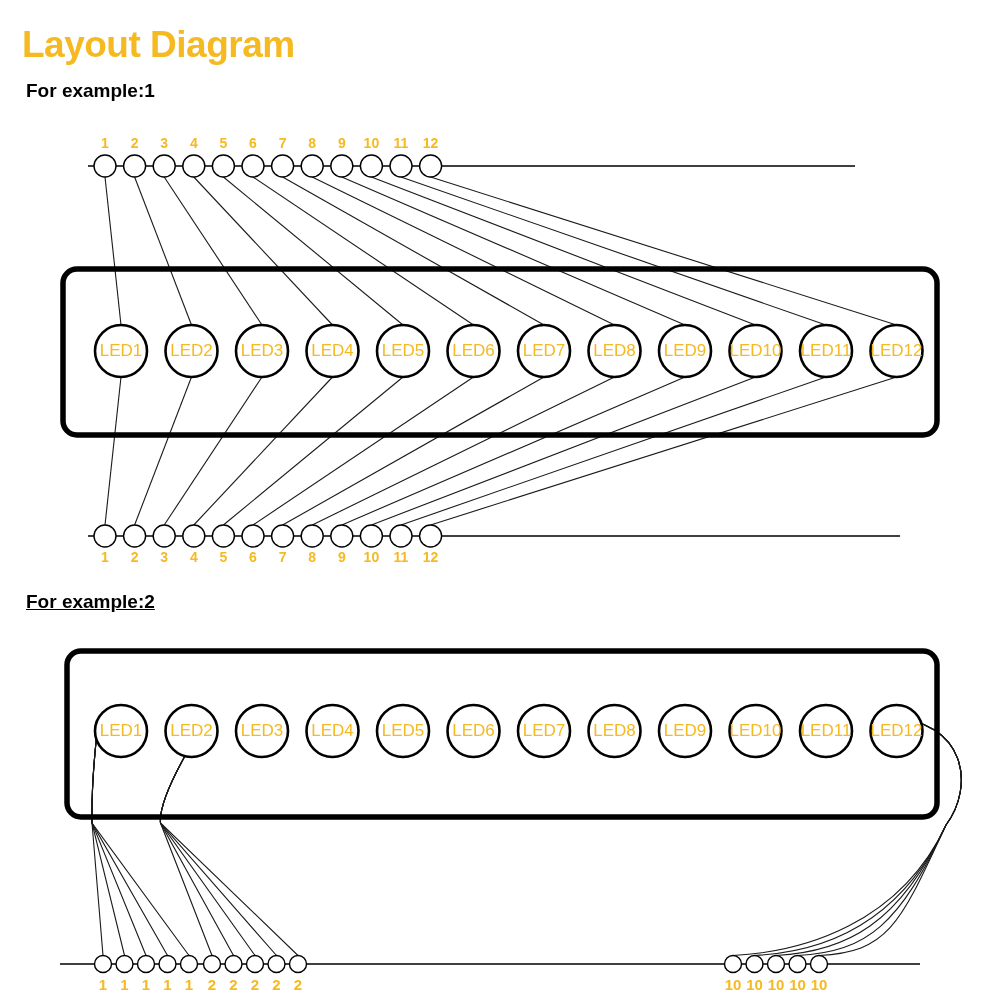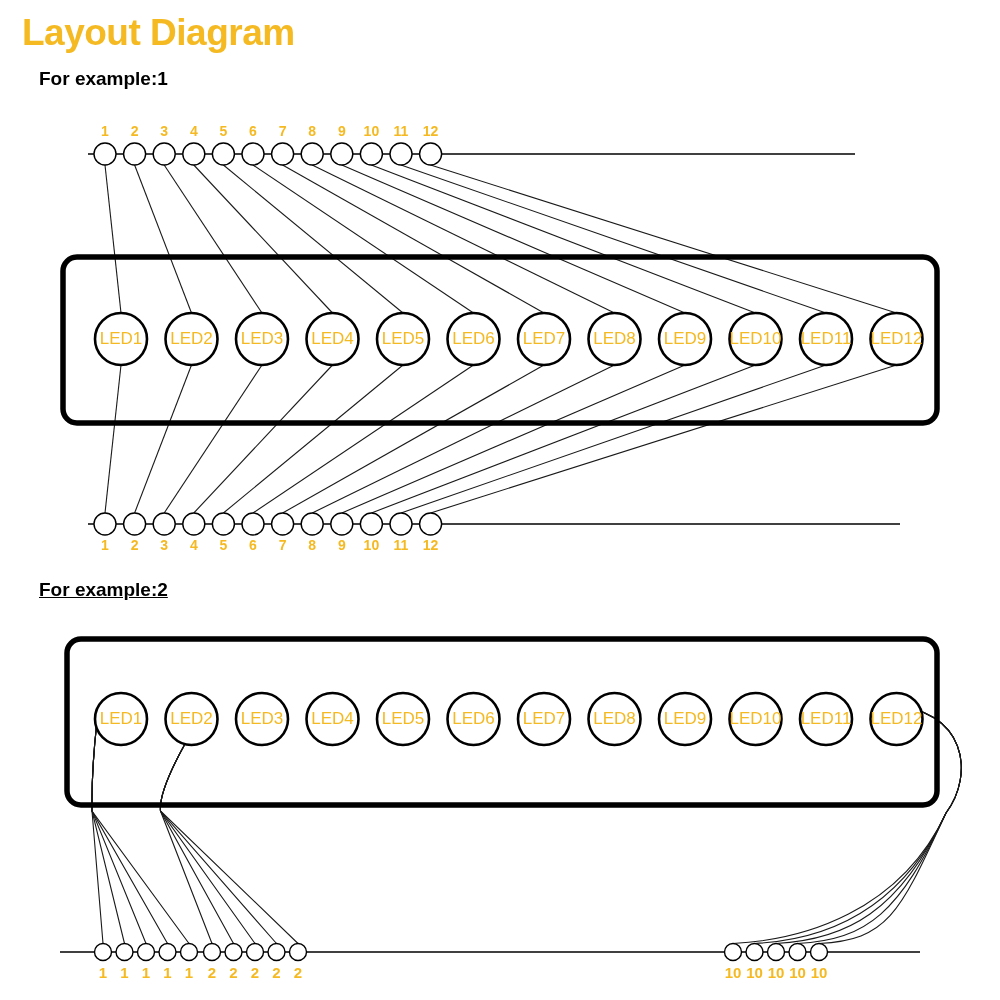--- a/index.html
+++ b/index.html
@@ -9,41 +9,40 @@
   }
   body {
     width: 1000px;
     height: 1000px;
     font-family: "Liberation Sans", sans-serif;
     position: relative;
     overflow: hidden;
   }
   #page-root {
     position: absolute;
-    left: 0; top: 4px;
+    left: 0; top: 16px;
     width: 1000px;
     height: 856px;
   }
   .page-title {
     position: absolute;
     left: 22px;
     top: 8px;
     font-size: 37px;
     font-weight: bold;
     color: #F5B921;
     letter-spacing: -0.5px;
     white-space: nowrap;
   }
   .section-label {
     position: absolute;
     font-size: 19px;
     font-weight: bold;
     color: #000000;
     white-space: nowrap;
-    margin-left: 13px;
   }
   #label-ex1 { left: 26px; top: 64px; }
   #label-ex2 { left: 26px; top: 575px; text-decoration: underline; }
 
   svg.diagram {
     position: absolute;
     left: 0;
     top: 0;
     width: 1000px;
     height: 1000px;

